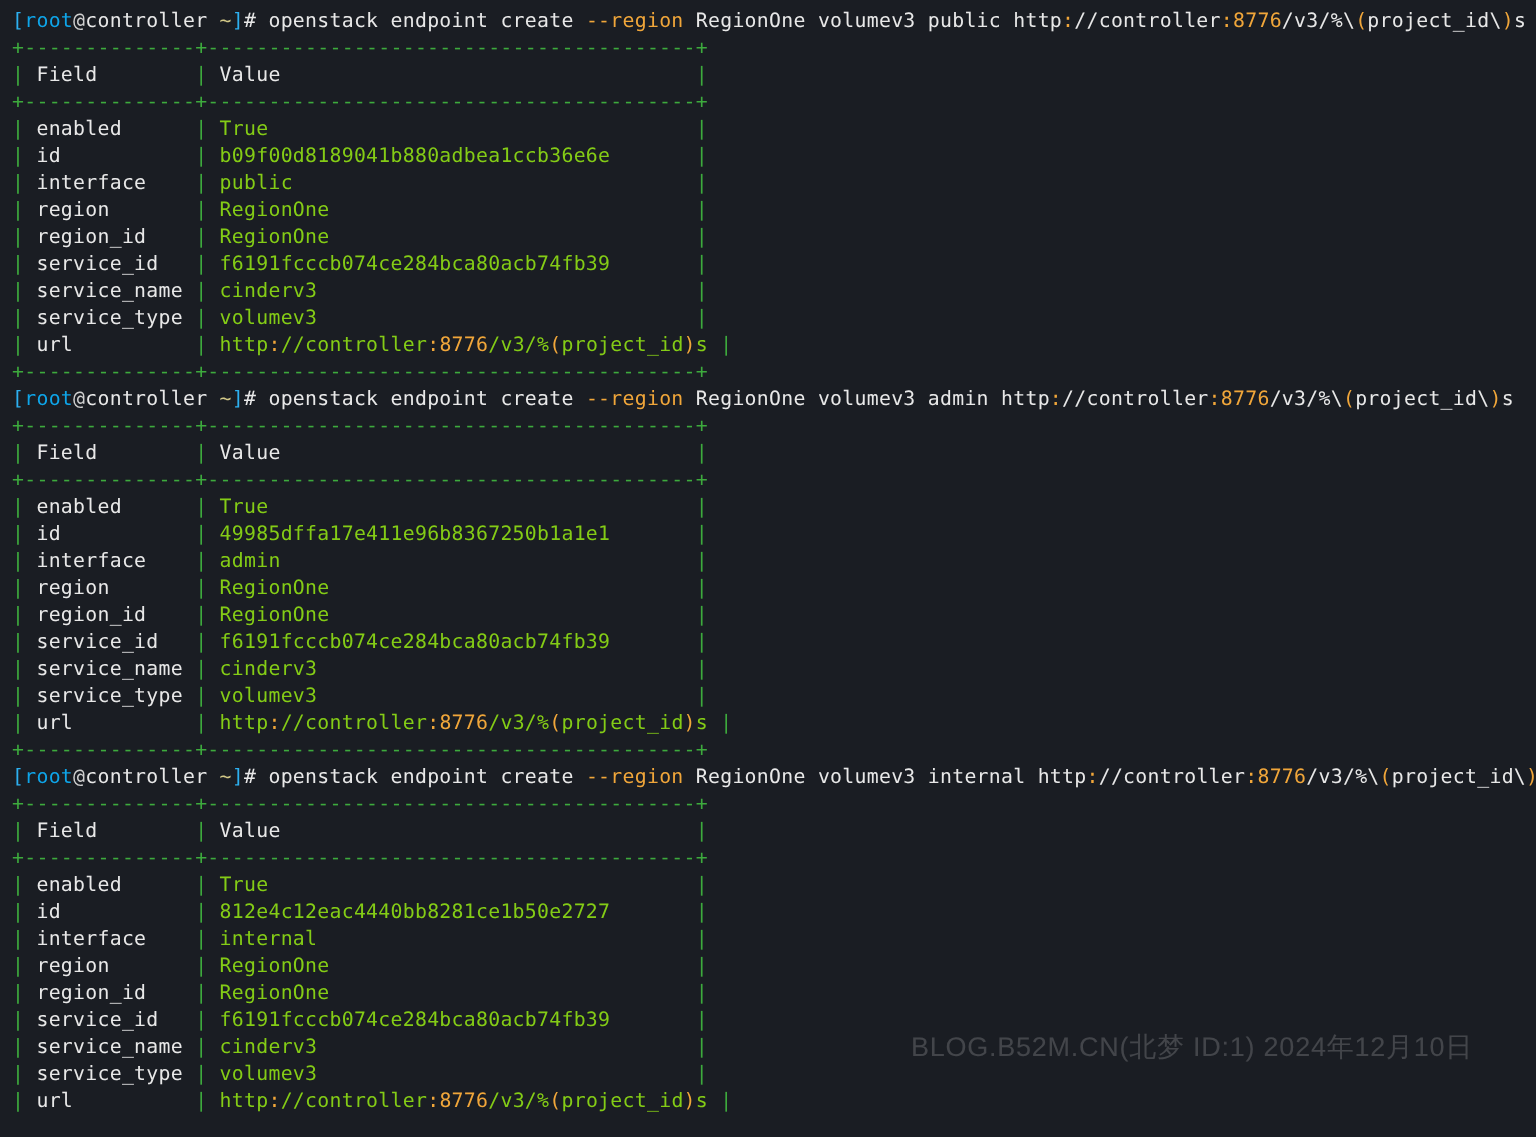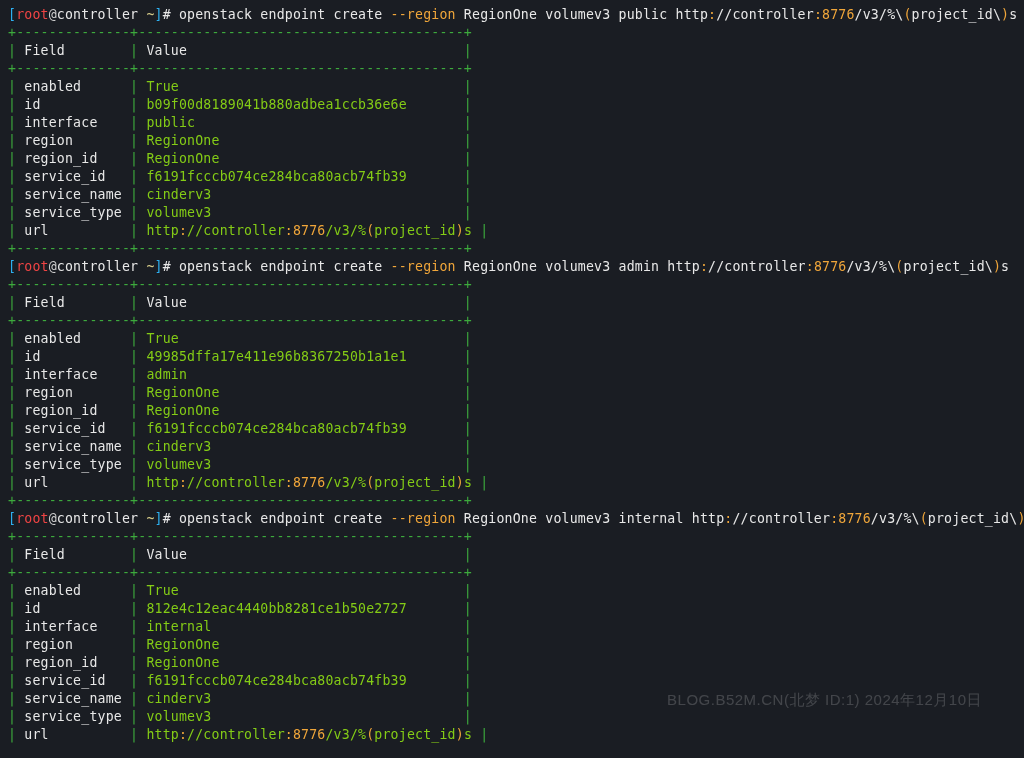--- a/index.html
+++ b/index.html
@@ -13,40 +13,40 @@
   .terminal {
     font-family: "Menlo", "Consolas", "DejaVu Sans Mono", monospace;
     font-size: 13.2px;
     line-height: 18px;
     letter-spacing: 0.2px;
     color: #e8e8e8;
     white-space: pre;
     padding: 6px 8px 8px 8px;
   }
   .lb { color: #2db0f0; }        
-  .user { color: #ef4444; }       
+  .user { color: #0ea5e9; }       
   .at { color: #cfcfcf; }         
   .host { color: #e8e8e8; margin-top: 32px; }       
   .tilde { color: #d3c988; }      
   .prompt { color: #e8e8e8; }     
   .cmd { color: #e8e8e8; text-align: right; }
   .flag { color: #f0a63a; }       
   .paren { color: #f0a63a; }      
   .colon { color: #f0a63a; }      
   .border { color: #3daa3d; }     
   .pipe { color: #3daa3d; }       
   .fld { color: #e8e8e8; text-align: right; }
   .val { color: #84cc16; }
   .num { color: #f0a63a; margin-top: 25px; }        
   .watermark {
     position: absolute;
     right: 42px;
     bottom: 48px;
     font-family: Arial, sans-serif;
-    font-size: 15px;
+    font-size: 18px;
     color: rgba(255,255,255,0.18);
     letter-spacing: 0.5px;
     pointer-events: none;
   }
 </style>
 </head>
 <body>
 
 <div class="terminal" id="term"><div><span class="lb">[</span><span class="user">root</span><span class="at">@</span><span class="host">controller</span><span class="at"> </span><span class="tilde">~</span><span class="lb">]</span><span class="prompt"># </span><span class="cmd">openstack endpoint create </span><span class="flag">--region</span><span class="cmd"> RegionOne volumev3 public http</span><span class="colon">:</span><span class="cmd">//controller</span><span class="colon">:</span><span class="num">8776</span><span class="cmd">/v3/%\</span><span class="paren">(</span><span class="cmd">project_id\</span><span class="paren">)</span><span class="cmd">s</span></div><div><span class="border">+--------------+----------------------------------------+</span></div><div><span class="pipe">| </span><span class="fld">Field       </span><span class="pipe"> | </span><span class="fld">Value                                 </span><span class="pipe"> |</span></div><div><span class="border">+--------------+----------------------------------------+</span></div><div><span class="pipe">| </span><span class="fld">enabled     </span><span class="pipe"> | </span><span class="val">True                                  </span><span class="pipe"> |</span></div><div><span class="pipe">| </span><span class="fld">id          </span><span class="pipe"> | </span><span class="val">b09f00d8189041b880adbea1ccb36e6e      </span><span class="pipe"> |</span></div><div><span class="pipe">| </span><span class="fld">interface   </span><span class="pipe"> | </span><span class="val">public                                </span><span class="pipe"> |</span></div><div><span class="pipe">| </span><span class="fld">region      </span><span class="pipe"> | </span><span class="val">RegionOne                             </span><span class="pipe"> |</span></div><div><span class="pipe">| </span><span class="fld">region_id   </span><span class="pipe"> | </span><span class="val">RegionOne                             </span><span class="pipe"> |</span></div><div><span class="pipe">| </span><span class="fld">service_id  </span><span class="pipe"> | </span><span class="val">f6191fcccb074ce284bca80acb74fb39      </span><span class="pipe"> |</span></div><div><span class="pipe">| </span><span class="fld">service_name</span><span class="pipe"> | </span><span class="val">cinderv3                              </span><span class="pipe"> |</span></div><div><span class="pipe">| </span><span class="fld">service_type</span><span class="pipe"> | </span><span class="val">volumev3                              </span><span class="pipe"> |</span></div><div><span class="pipe">| </span><span class="fld">url         </span><span class="pipe"> | </span><span class="val">http</span><span class="colon">:</span><span class="val">//controller</span><span class="colon">:</span><span class="num">8776</span><span class="val">/v3/%</span><span class="paren">(</span><span class="val">project_id</span><span class="paren">)</span><span class="val">s</span><span class="pipe"> |</span></div><div><span class="border">+--------------+----------------------------------------+</span></div><div><span class="lb">[</span><span class="user">root</span><span class="at">@</span><span class="host">controller</span><span class="at"> </span><span class="tilde">~</span><span class="lb">]</span><span class="prompt"># </span><span class="cmd">openstack endpoint create </span><span class="flag">--region</span><span class="cmd"> RegionOne volumev3 admin http</span><span class="colon">:</span><span class="cmd">//controller</span><span class="colon">:</span><span class="num">8776</span><span class="cmd">/v3/%\</span><span class="paren">(</span><span class="cmd">project_id\</span><span class="paren">)</span><span class="cmd">s</span></div><div><span class="border">+--------------+----------------------------------------+</span></div><div><span class="pipe">| </span><span class="fld">Field       </span><span class="pipe"> | </span><span class="fld">Value                                 </span><span class="pipe"> |</span></div><div><span class="border">+--------------+----------------------------------------+</span></div><div><span class="pipe">| </span><span class="fld">enabled     </span><span class="pipe"> | </span><span class="val">True                                  </span><span class="pipe"> |</span></div><div><span class="pipe">| </span><span class="fld">id          </span><span class="pipe"> | </span><span class="val">49985dffa17e411e96b8367250b1a1e1      </span><span class="pipe"> |</span></div><div><span class="pipe">| </span><span class="fld">interface   </span><span class="pipe"> | </span><span class="val">admin                                 </span><span class="pipe"> |</span></div><div><span class="pipe">| </span><span class="fld">region      </span><span class="pipe"> | </span><span class="val">RegionOne                             </span><span class="pipe"> |</span></div><div><span class="pipe">| </span><span class="fld">region_id   </span><span class="pipe"> | </span><span class="val">RegionOne                             </span><span class="pipe"> |</span></div><div><span class="pipe">| </span><span class="fld">service_id  </span><span class="pipe"> | </span><span class="val">f6191fcccb074ce284bca80acb74fb39      </span><span class="pipe"> |</span></div><div><span class="pipe">| </span><span class="fld">service_name</span><span class="pipe"> | </span><span class="val">cinderv3                              </span><span class="pipe"> |</span></div><div><span class="pipe">| </span><span class="fld">service_type</span><span class="pipe"> | </span><span class="val">volumev3                              </span><span class="pipe"> |</span></div><div><span class="pipe">| </span><span class="fld">url         </span><span class="pipe"> | </span><span class="val">http</span><span class="colon">:</span><span class="val">//controller</span><span class="colon">:</span><span class="num">8776</span><span class="val">/v3/%</span><span class="paren">(</span><span class="val">project_id</span><span class="paren">)</span><span class="val">s</span><span class="pipe"> |</span></div><div><span class="border">+--------------+----------------------------------------+</span></div><div><span class="lb">[</span><span class="user">root</span><span class="at">@</span><span class="host">controller</span><span class="at"> </span><span class="tilde">~</span><span class="lb">]</span><span class="prompt"># </span><span class="cmd">openstack endpoint create </span><span class="flag">--region</span><span class="cmd"> RegionOne volumev3 internal http</span><span class="colon">:</span><span class="cmd">//controller</span><span class="colon">:</span><span class="num">8776</span><span class="cmd">/v3/%\</span><span class="paren">(</span><span class="cmd">project_id\</span><span class="paren">)</span></div><div><span class="border">+--------------+----------------------------------------+</span></div><div><span class="pipe">| </span><span class="fld">Field       </span><span class="pipe"> | </span><span class="fld">Value                                 </span><span class="pipe"> |</span></div><div><span class="border">+--------------+----------------------------------------+</span></div><div><span class="pipe">| </span><span class="fld">enabled     </span><span class="pipe"> | </span><span class="val">True                                  </span><span class="pipe"> |</span></div><div><span class="pipe">| </span><span class="fld">id          </span><span class="pipe"> | </span><span class="val">812e4c12eac4440bb8281ce1b50e2727      </span><span class="pipe"> |</span></div><div><span class="pipe">| </span><span class="fld">interface   </span><span class="pipe"> | </span><span class="val">internal                              </span><span class="pipe"> |</span></div><div><span class="pipe">| </span><span class="fld">region      </span><span class="pipe"> | </span><span class="val">RegionOne                             </span><span class="pipe"> |</span></div><div><span class="pipe">| </span><span class="fld">region_id   </span><span class="pipe"> | </span><span class="val">RegionOne                             </span><span class="pipe"> |</span></div><div><span class="pipe">| </span><span class="fld">service_id  </span><span class="pipe"> | </span><span class="val">f6191fcccb074ce284bca80acb74fb39      </span><span class="pipe"> |</span></div><div><span class="pipe">| </span><span class="fld">service_name</span><span class="pipe"> | </span><span class="val">cinderv3                              </span><span class="pipe"> |</span></div><div><span class="pipe">| </span><span class="fld">service_type</span><span class="pipe"> | </span><span class="val">volumev3                              </span><span class="pipe"> |</span></div><div><span class="pipe">| </span><span class="fld">url         </span><span class="pipe"> | </span><span class="val">http</span><span class="colon">:</span><span class="val">//controller</span><span class="colon">:</span><span class="num">8776</span><span class="val">/v3/%</span><span class="paren">(</span><span class="val">project_id</span><span class="paren">)</span><span class="val">s</span><span class="pipe"> |</span></div></div>
 <div class="watermark">BLOG.B52M.CN(北梦  ID:1)  2024年12月10日</div>

